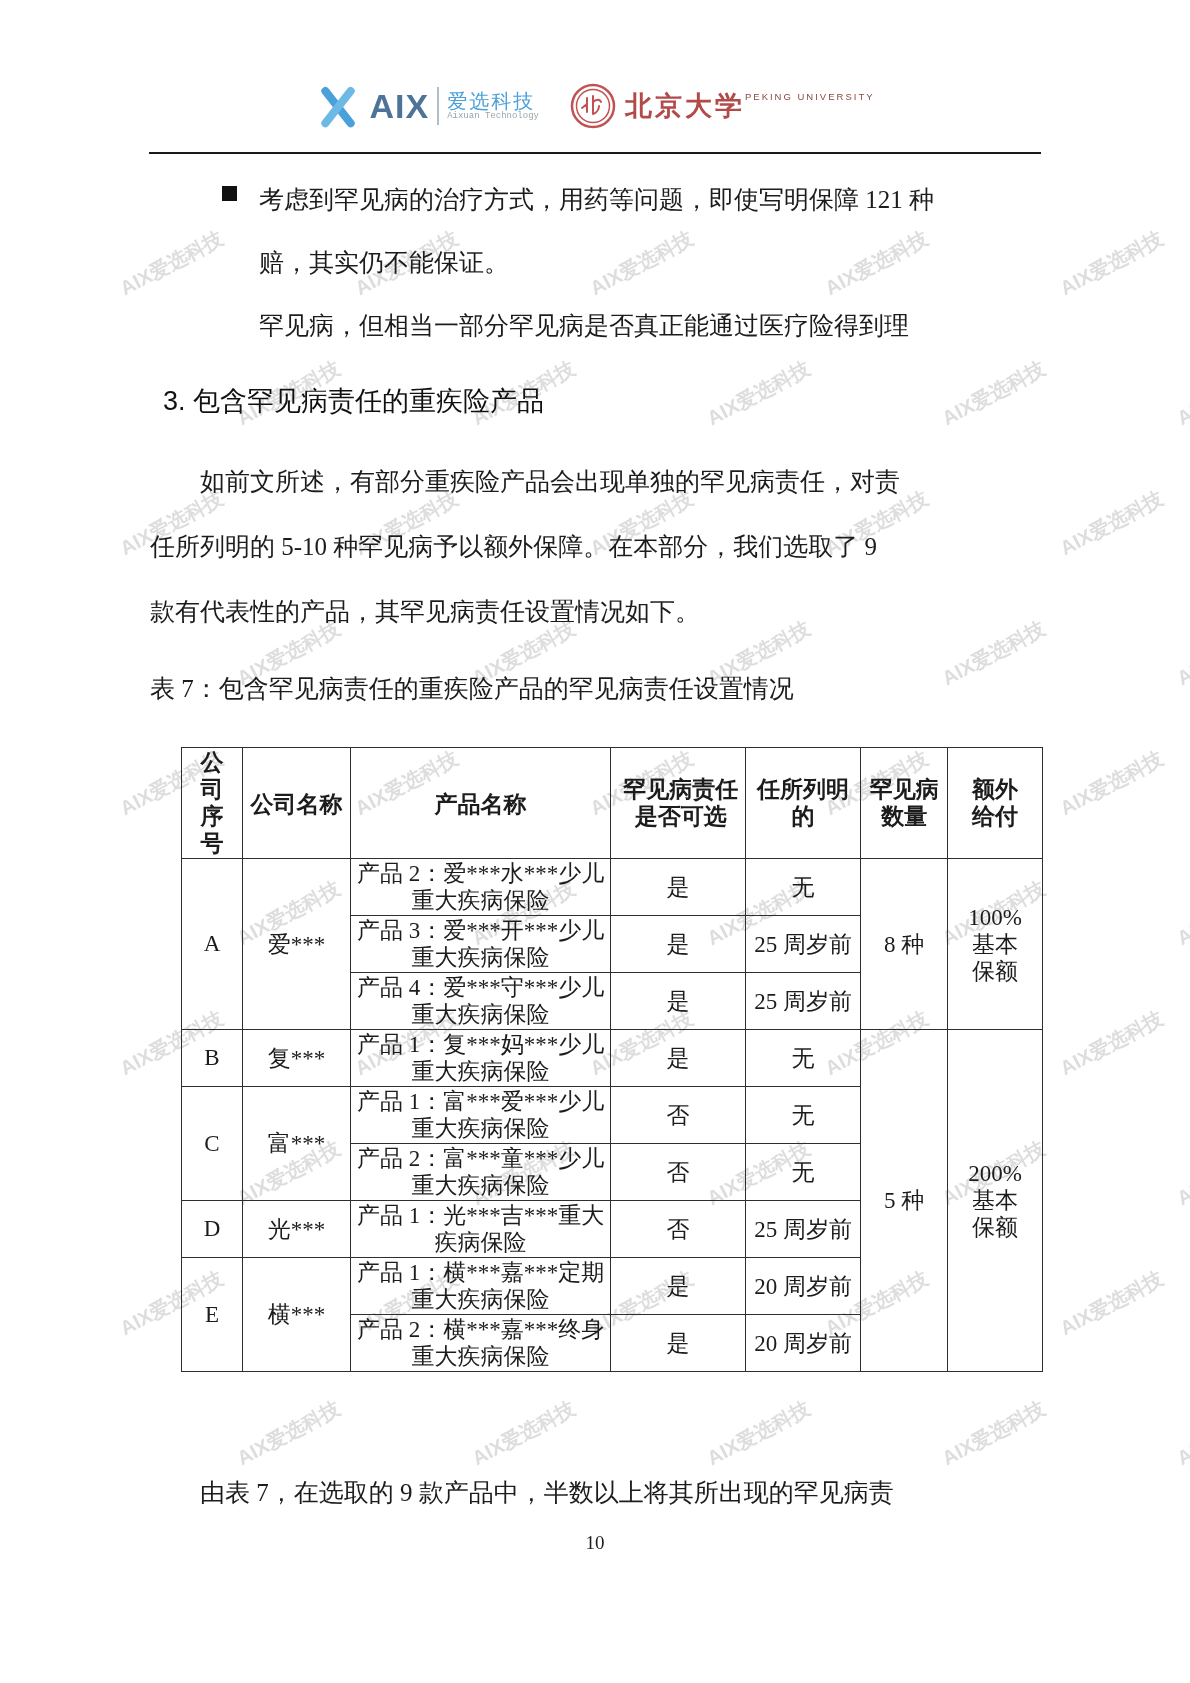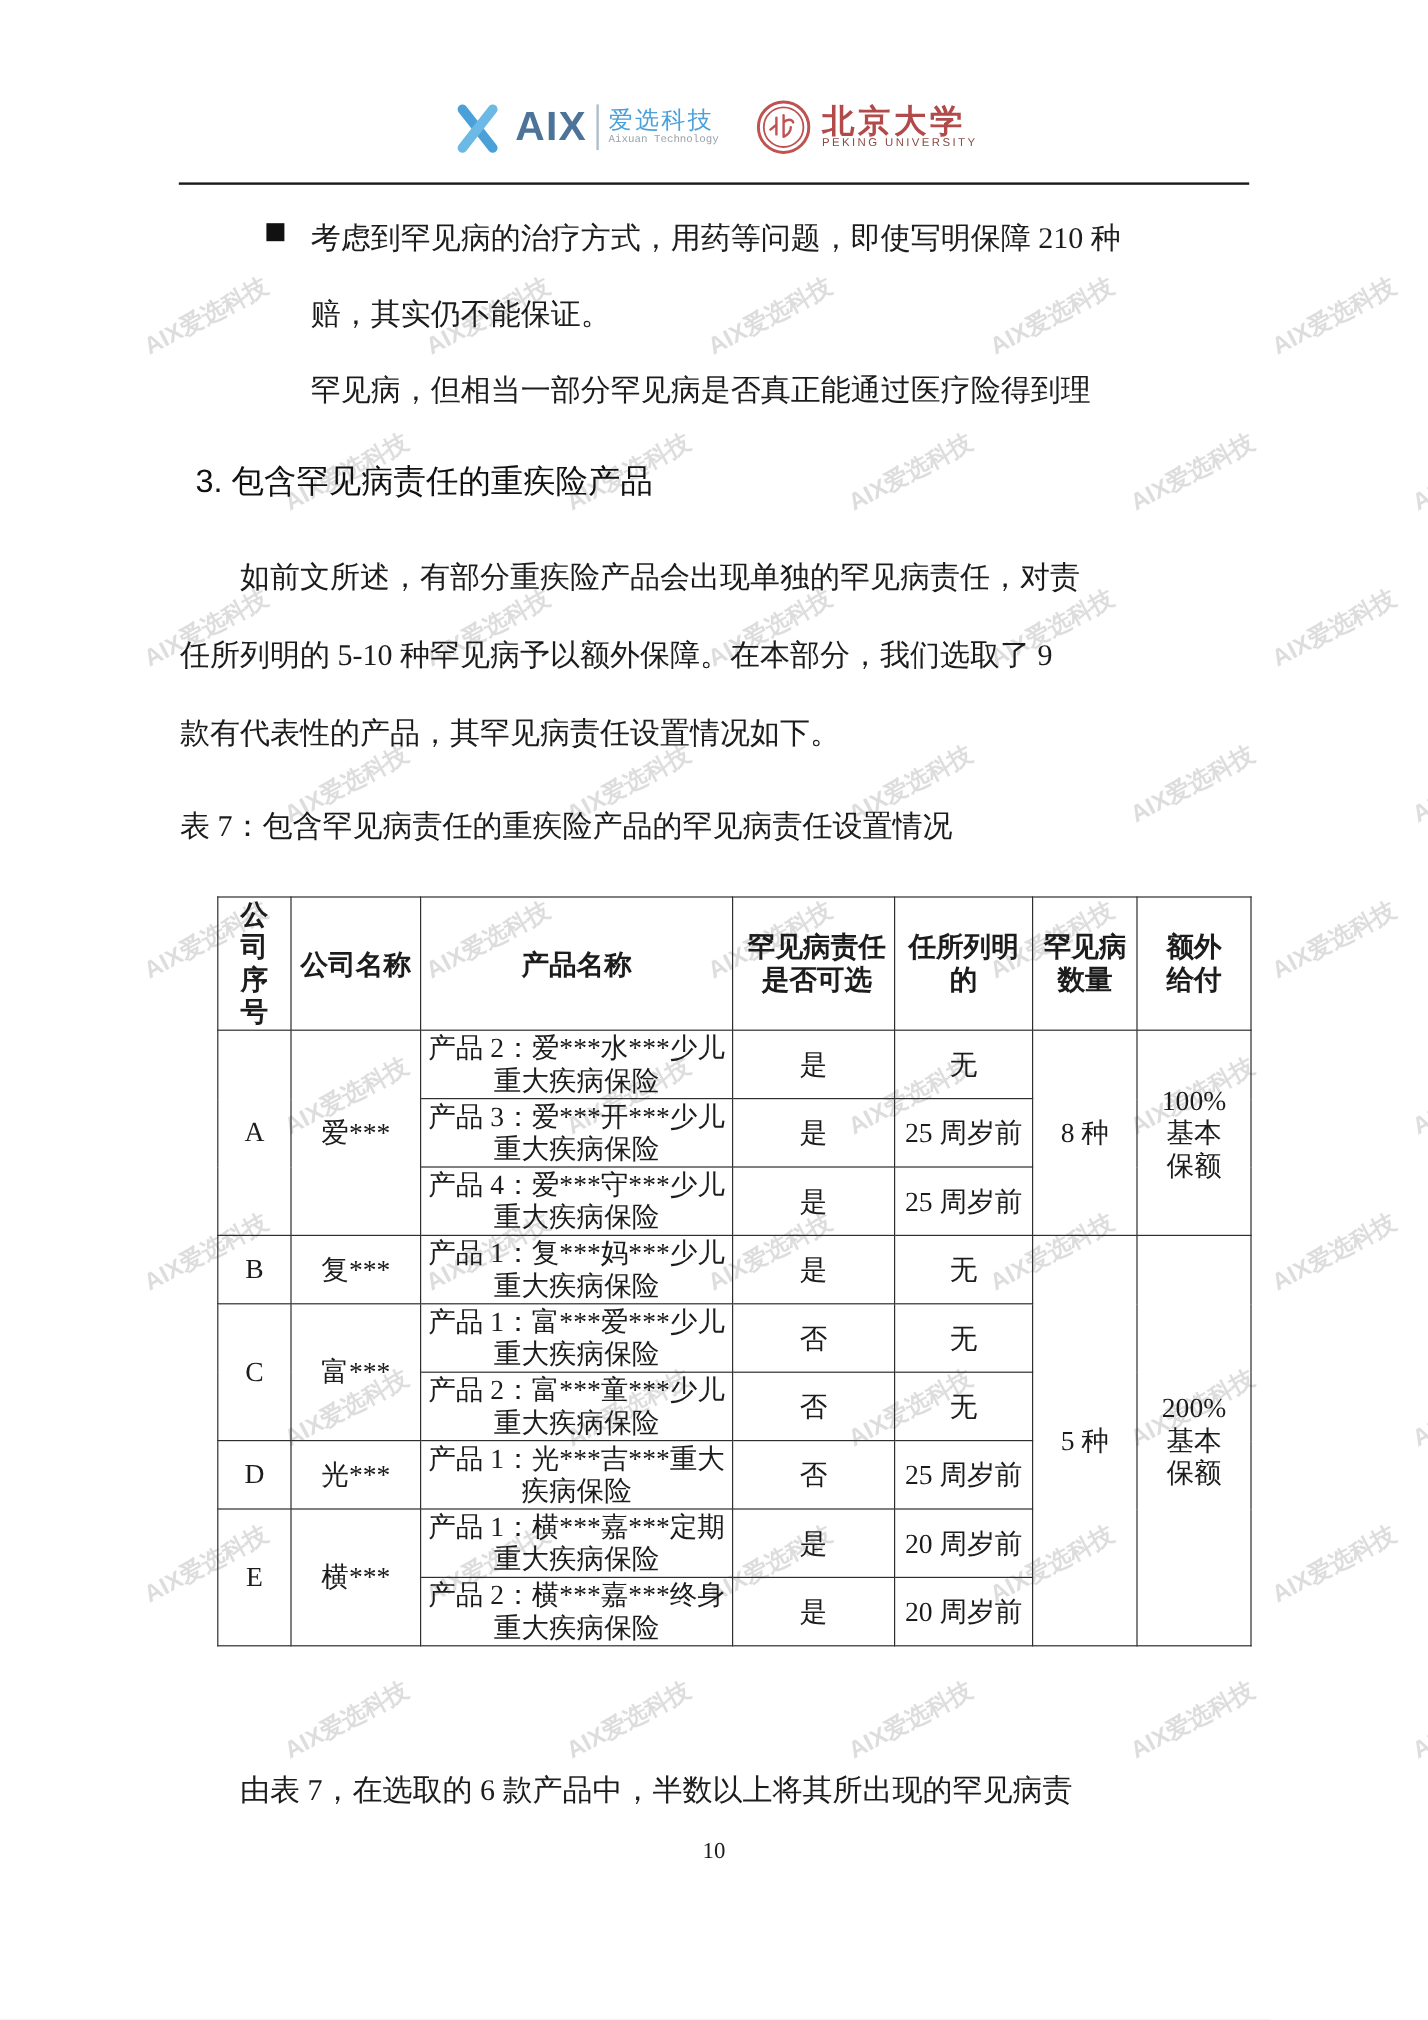--- a/index.html
+++ b/index.html
@@ -23,21 +23,21 @@
   .aix-logo { display:flex; align-items:center; gap:8px; }
   .aix-abbr {
     font-family:"Liberation Sans","DejaVu Sans",sans-serif;
     font-weight:bold; font-size:34px; color:#4d7498; letter-spacing:1px;
   }
   .logo-div { width:2px; height:38px; background:#aebecb; }
   .aix-stack { display:flex; flex-direction:column; line-height:1.1; }
   .aix-cn { font-size:20px; color:#4aa0d8; letter-spacing:2px; font-family:"Liberation Sans","DejaVu Sans",sans-serif; }
   .aix-en { font-size:9px; color:#9aa4ab; font-family:Liberation Mono, monospace; }
   .pku-logo { display:flex; align-items:center; gap:8px; }
-  .pku-stack { display:flex; flex-direction:column; line-height:1.05; }
+  .pku-stack { display:flex; flex-direction:row; line-height:1.05; }
   .pku-cn { font-size:27px; color:#b24a4a; font-weight:bold; letter-spacing:3px; }
   .pku-en { font-size:9.5px; color:#8a4a42; letter-spacing:2px; font-family:"Liberation Sans","DejaVu Sans",sans-serif; }
   .rule { position:absolute; top:152px; left:149px; width:892px; height:2px; background:#1a1a1a; z-index:2; }
   
   .content { position:absolute; top:160px; left:150px; width:890px; z-index:1; }
   .bullet-item { display:flex; margin-top:8px; padding-left:72px; }
   .bullet-sq { flex:0 0 15px; width:15px; height:15px; background:#111; margin-top:18px; margin-right:22px; }
   .bullet-text, .para { font-size:25px; line-height:63px; }
   .para { line-height:65px; }
   .indent { padding-left:50px; }
@@ -153,21 +153,21 @@
     </div>
   </header>
 
   <div class="rule"></div>
 
   <main class="content">
 
     <div class="bullet-item">
       <span class="bullet-sq"></span>
       <div class="bullet-text">
-        <div>考虑到罕见病的治疗方式，用药等问题，即使写明保障 210 种</div>
+        <div>考虑到罕见病的治疗方式，用药等问题，即使写明保障 121 种</div>
         <div>赔，其实仍不能保证。</div>
         <div>罕见病，但相当一部分罕见病是否真正能通过医疗险得到理</div>
       </div>
     </div>
 
     <h2 class="sec">3. 包含罕见病责任的重疾险产品</h2>
 
     <div class="para intro">
       <div class="indent">如前文所述，有部分重疾险产品会出现单独的罕见病责任，对责</div>
       <div>任所列明的 5-10 种罕见病予以额外保障。在本部分，我们选取了 9</div>
@@ -289,21 +289,21 @@
             <div>产品 2：横***嘉***终身</div>
               <div>重大疾病保险</div>
           </td>
           <td>是</td>
           <td>20 周岁前</td>
         </tr>
       </tbody>
     </table>
 
     <div class="para closing">
-      <div class="indent">由表 7，在选取的 6 款产品中，半数以上将其所出现的罕见病责</div>
+      <div class="indent">由表 7，在选取的 9 款产品中，半数以上将其所出现的罕见病责</div>
     </div>
 
   </main>
 
   <footer class="footer">
     <span>10</span>
   </footer>
 
 </div>
 

